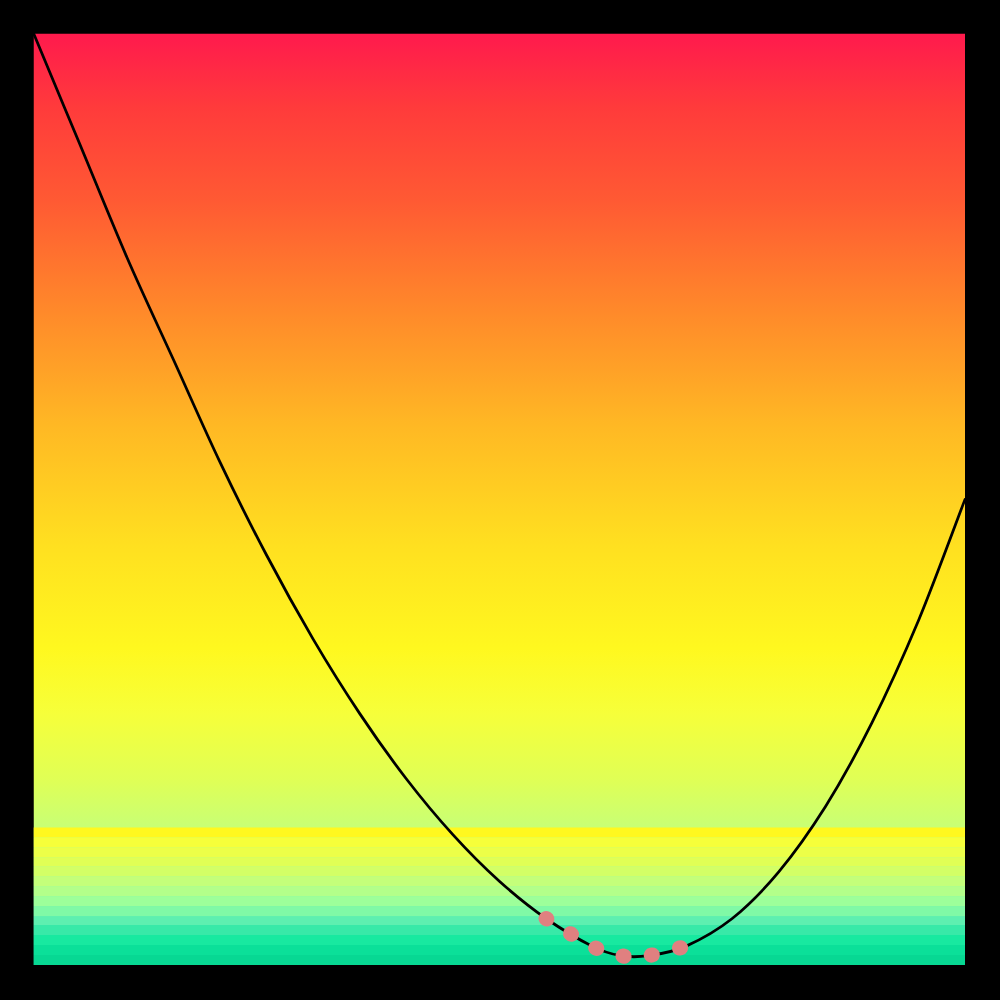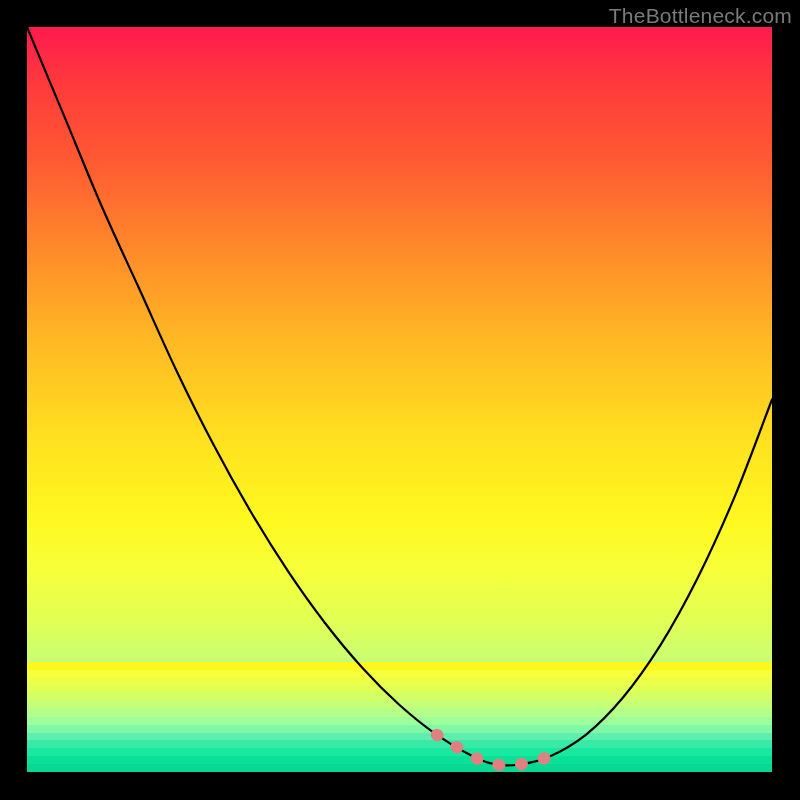--- a/index.html
+++ b/index.html
@@ -67,21 +67,20 @@
     top: 0;
     width: 745px;
     height: 745px;
     overflow: visible;
   }
 </style>
 </head>
 <body>
 
 <div class="frame">
-  <div class="watermark">TheBottleneck.com</div>
 
   <div class="plot-area">
 
     <div class="bottom-stripes" id="stripes">
         <div class="stripe" style="height: 7.85714px; background: rgb(255, 248, 31);"></div>
         <div class="stripe" style="height: 7.85714px; background: rgb(246, 255, 58);"></div>
         <div class="stripe" style="height: 7.85714px; background: rgb(236, 255, 72);"></div>
         <div class="stripe" style="height: 7.85714px; background: rgb(224, 255, 85);"></div>
         <div class="stripe" style="height: 7.85714px; background: rgb(211, 255, 102);"></div>
         <div class="stripe" style="height: 7.85714px; background: rgb(196, 255, 122);"></div>

